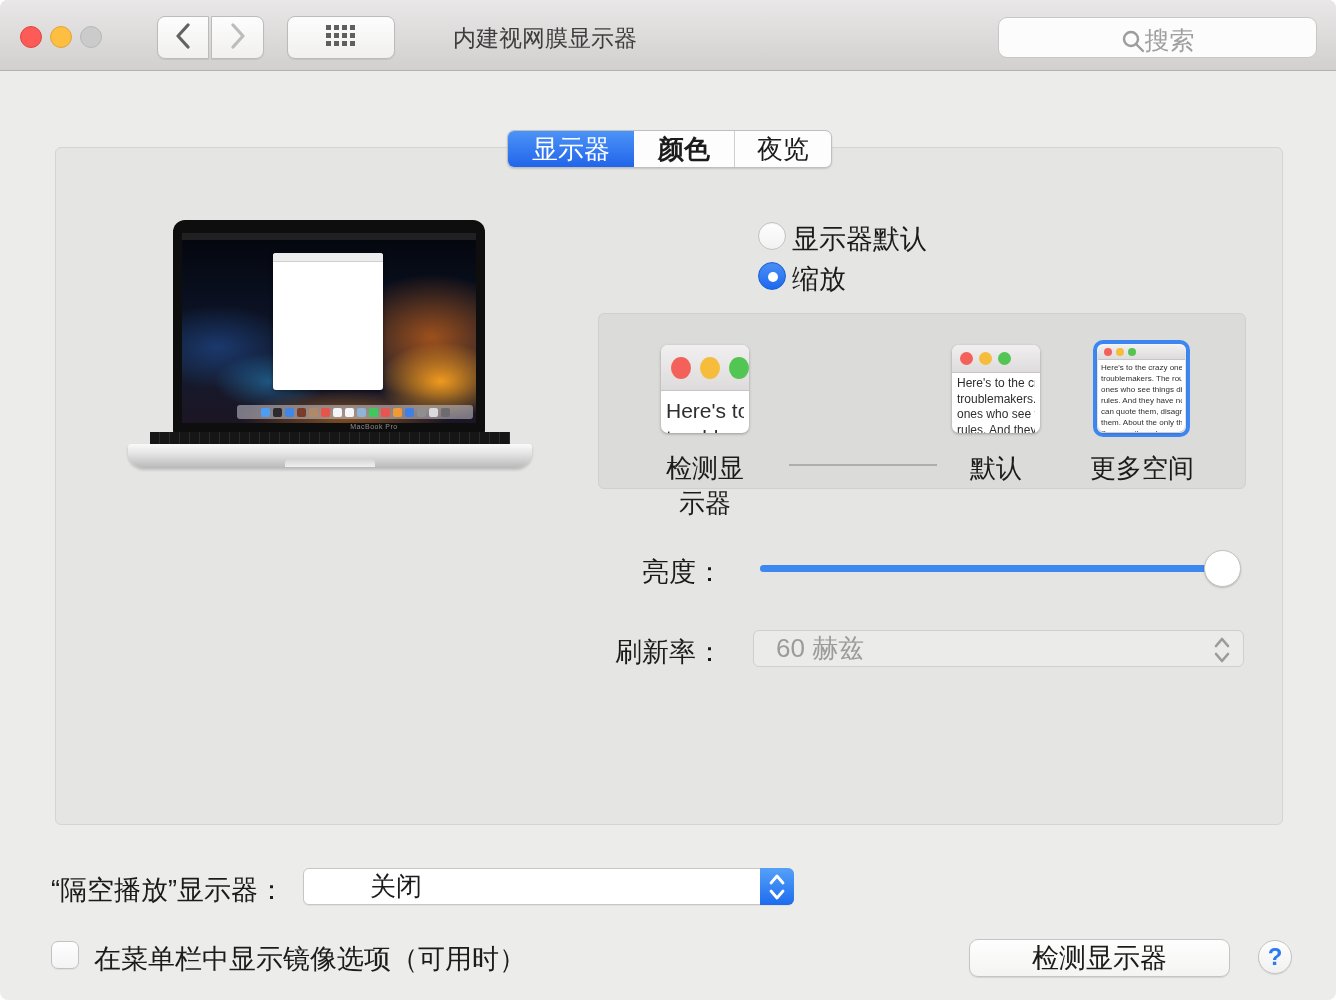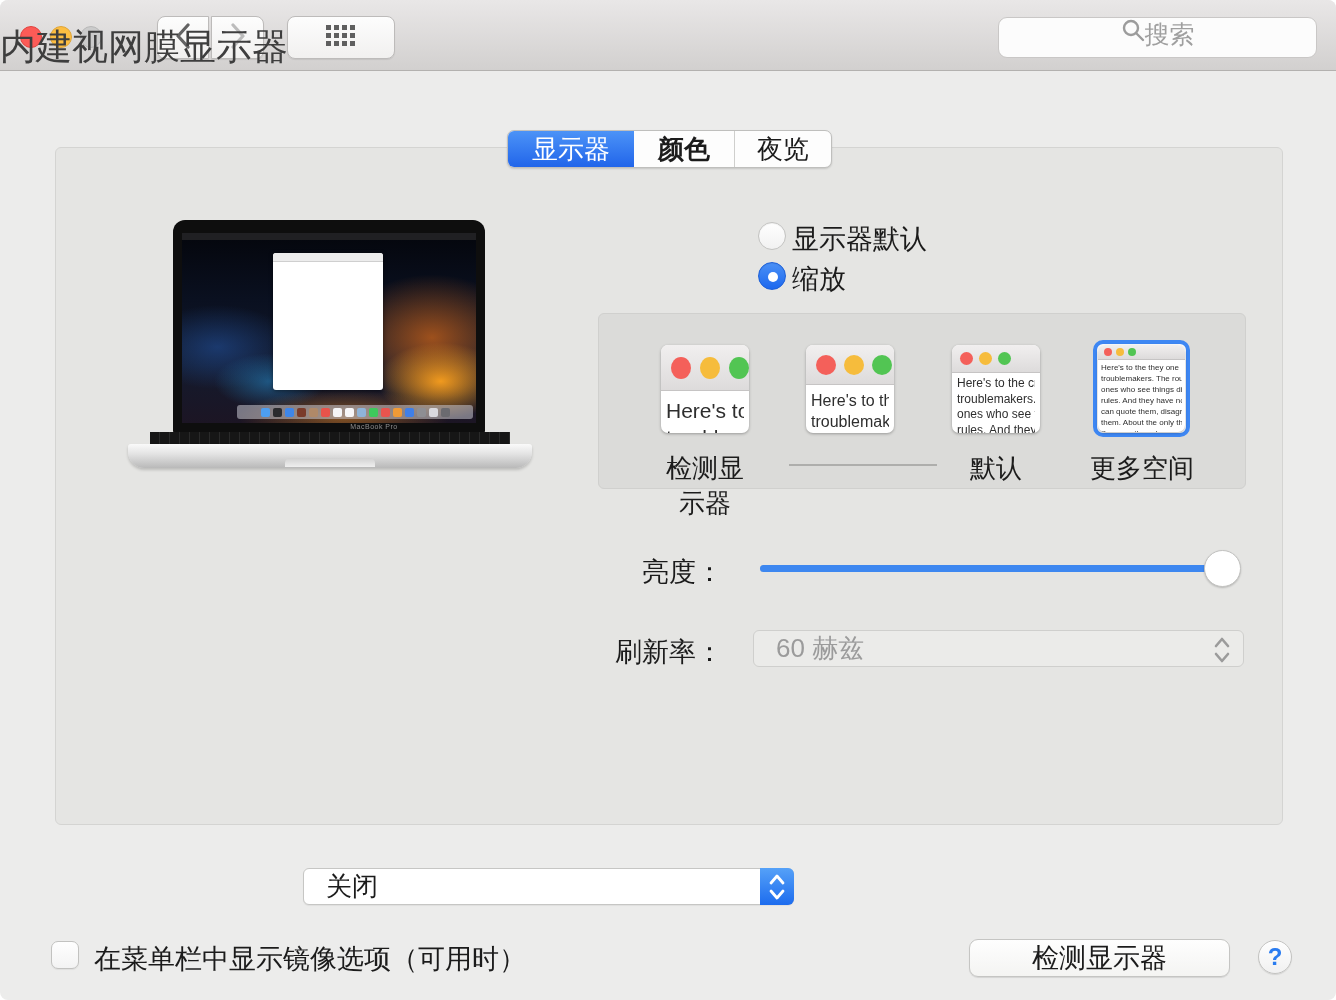--- a/index.html
+++ b/index.html
@@ -21,27 +21,27 @@
   .tb-btn {
     position:absolute; top:16px; height:43px; border-radius:8px;
     background:linear-gradient(#fdfdfd,#f1f0ef); border:1px solid #bdbbba;
     box-shadow:0 1px 1px rgba(0,0,0,.08);
     display:flex; align-items:center; justify-content:center;
   }
   .tb-back    { left:157px; width:52px; border-top-right-radius:0; border-bottom-right-radius:0; }
   .tb-forward { left:211px; width:53px; border-top-left-radius:0; border-bottom-left-radius:0; }
   .tb-grid    { left:287px; width:108px; }
   .win-title {
-    position:absolute; left:0; top:23px; width:1090px; text-align:left;
-    font-size:36px; color:#3e3e3e;
+    position:absolute; left:0; top:23px; width:1090px; text-align:center;
+    font-size:23px; color:#3e3e3e;
   }
   .search {
     position:absolute; left:998px; top:17px; width:319px; height:41px;
     background:#fcfcfc; border:1px solid #c9c7c6; border-radius:9px;
-    display:flex; align-items:flex-start; justify-content:center; 
+    display:flex; align-items:flex-end; justify-content:center; 
   }
   .search .ph { font-size:25px; color:#9f9f9f; }
   
   .pane {
     position:absolute; left:55px; top:147px; width:1228px; height:678px;
     background:#e5e5e3; border:1px solid #d4d4d2; border-radius:6px;
   }
   .tabs {
     position:absolute; left:507px; top:130px; height:38px; display:flex;
     border-radius:7px; overflow:hidden; border:1px solid #bfbfbd;
@@ -165,20 +165,21 @@
     left:753px; top:630px; width:491px;
     background:#ebebe9; border:1px solid #cfcfcd; color:#9b9b9b;text-align:center;
   }
   .dd-refresh .dd-text { padding-left:22px; }
   .dd-refresh .dd-chev { position:absolute; right:12px; top:5px; }
   
   .airplay-label { position:absolute; left:51px; top:872px; font-size:27px; }
   .dd-airplay {
     left:303px; top:868px; width:491px; background:#fff; border:1px solid #c6c6c4;
     box-shadow:0 1px 1px rgba(0,0,0,.06);
+    padding-left:44px;
   }
   .dd-airplay .dd-text { padding-left:22px; color:#1b1b1b; }
   .dd-stepper {
     position:absolute; right:-1px; top:-1px; width:34px; height:37px;
     border-radius:0 6px 6px 0; background:linear-gradient(#55a1f8,#1d6cee);
     display:flex; align-items:center; justify-content:center;
   }
   .checkbox {
     position:absolute; left:51px; top:941px; width:28px; height:28px;
     background:linear-gradient(#fefefe,#f3f3f3); border:1px solid #c2c2c0; border-radius:7px;
@@ -314,34 +315,20 @@
             <i class="l-yel"></i>
             <i class="l-grn"></i>
           </div>
         <div class="ttext">
             <div>Here's to t</div>
             <div>troublema</div>
           </div>
       </div>
     </div>
 
-    <div class="thumb th1" style="left:207px;">
-      <div class="twin">
-        <div class="tbar">
-            <i class="l-red"></i>
-            <i class="l-yel"></i>
-            <i class="l-grn"></i>
-          </div>
-        <div class="ttext">
-            <div>Here's to th</div>
-            <div>troublemak</div>
-            <div>ones who s</div>
-          </div>
-      </div>
-    </div>
 
     <div class="thumb th2" style="left:353px;">
       <div class="twin">
         <div class="tbar">
             <i class="l-red"></i>
             <i class="l-yel"></i>
             <i class="l-grn"></i>
           </div>
         <div class="ttext">
             <div>Here's to the cr</div>
@@ -353,21 +340,21 @@
     </div>
 
     <div class="thumb th3 selected">
       <div class="twin">
         <div class="tbar">
             <i class="l-red"></i>
             <i class="l-yel"></i>
             <i class="l-grn"></i>
           </div>
         <div class="ttext">
-            <div>Here's to the they one</div>
+            <div>Here's to the crazy one</div>
             <div>troublemakers. The rou</div>
             <div>ones who see things di</div>
             <div>rules. And they have no</div>
             <div>can quote them, disagr</div>
             <div>them. About the only th</div>
             <div>Because they change t</div>
           </div>
       </div>
     </div>
 
@@ -387,20 +374,21 @@
   <div class="dropdown dd-refresh">
     <span class="dd-text">60 赫兹</span>
     <span class="dd-chev">
       <svg width="18" height="28" viewBox="0 0 18 28">
           <polyline points="3,10 9,3 15,10" fill="none" stroke="#9b9b9b" stroke-width="2.6" stroke-linecap="round" stroke-linejoin="round"></polyline>
           <polyline points="3,18 9,25 15,18" fill="none" stroke="#9b9b9b" stroke-width="2.6" stroke-linecap="round" stroke-linejoin="round"></polyline>
         </svg>
     </span>
   </div>
 
+  <div class="airplay-label">“隔空播放”显示器：</div>
   <div class="dropdown dd-airplay">
     <span class="dd-text">关闭</span>
     <span class="dd-stepper">
       <svg width="18" height="28" viewBox="0 0 18 28">
           <polyline points="3,10 9,3 15,10" fill="none" stroke="#ffffff" stroke-width="2.8" stroke-linecap="round" stroke-linejoin="round"></polyline>
           <polyline points="3,18 9,25 15,18" fill="none" stroke="#ffffff" stroke-width="2.8" stroke-linecap="round" stroke-linejoin="round"></polyline>
         </svg>
     </span>
   </div>
 

